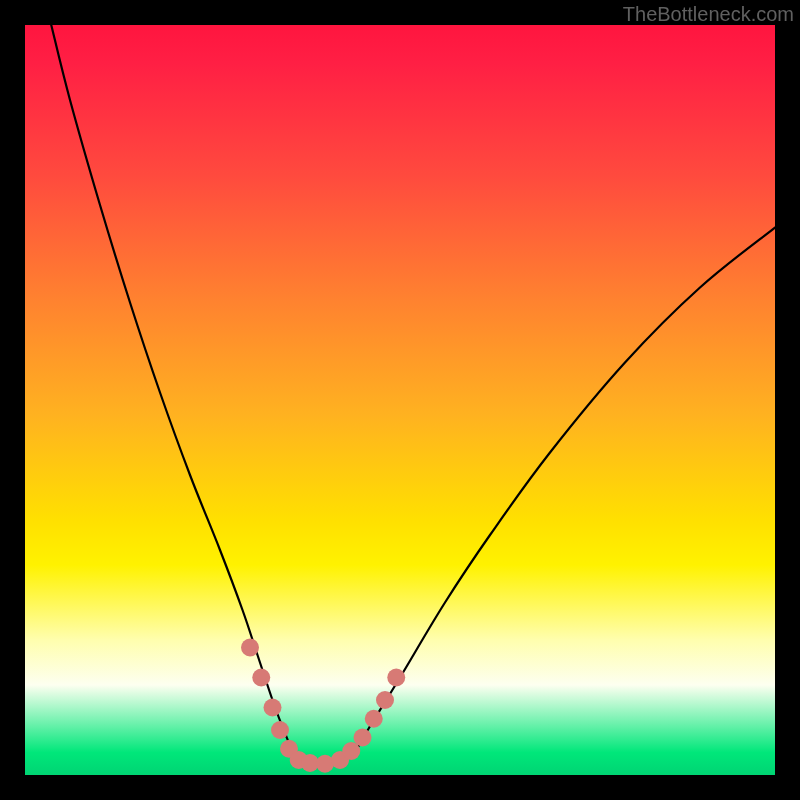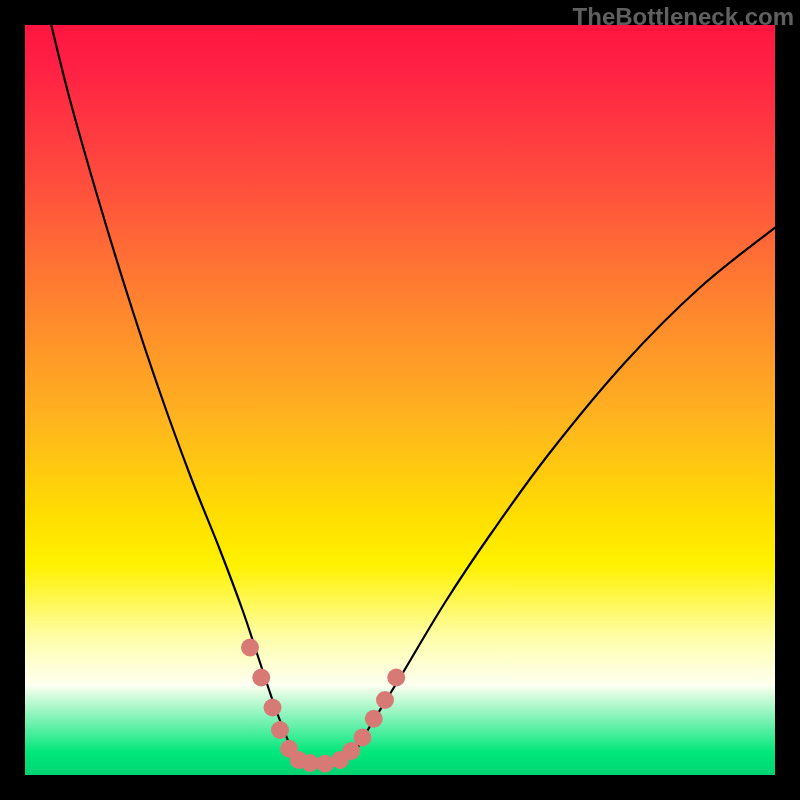--- a/index.html
+++ b/index.html
@@ -36,22 +36,22 @@
       #fdfff0 88%,
       #00e77a 97%,
       #00d473 100%
     );
   }
   #watermark {
     position: absolute;
     top: 3px;
     right: 6px;
     color: #606060;
-    font-size: 24px;
-    font-weight: 700;
+    font-size: 20px;
+    font-weight: 400;
     letter-spacing: 0px;
     z-index: 5;
   }
   svg.overlay {
     position: absolute;
     left: 0;
     top: 0;
     width: 750px;
     height: 750px;
     z-index: 3;

